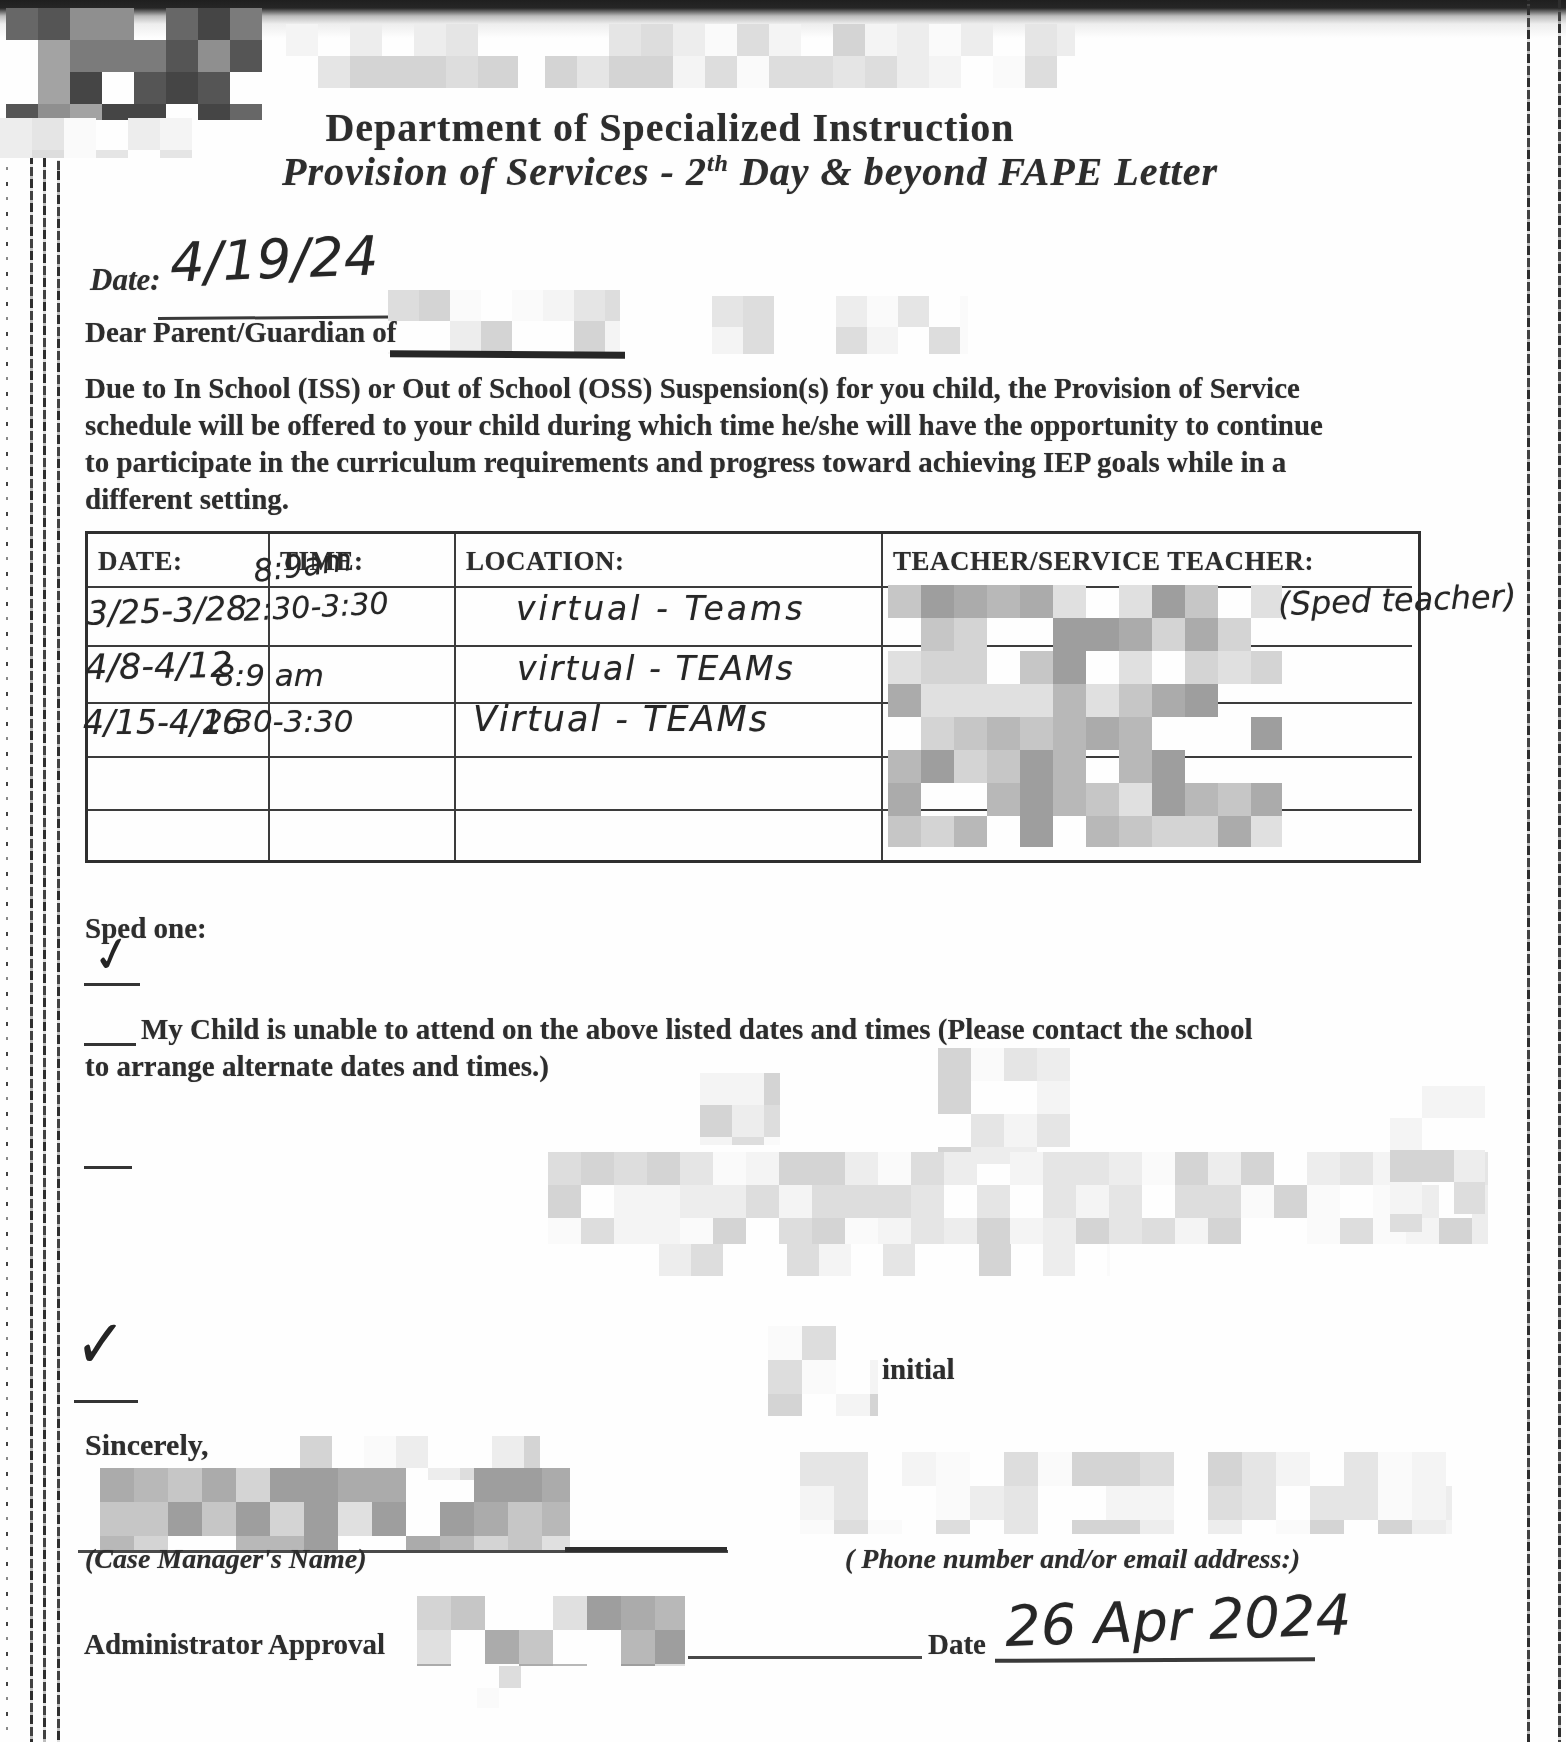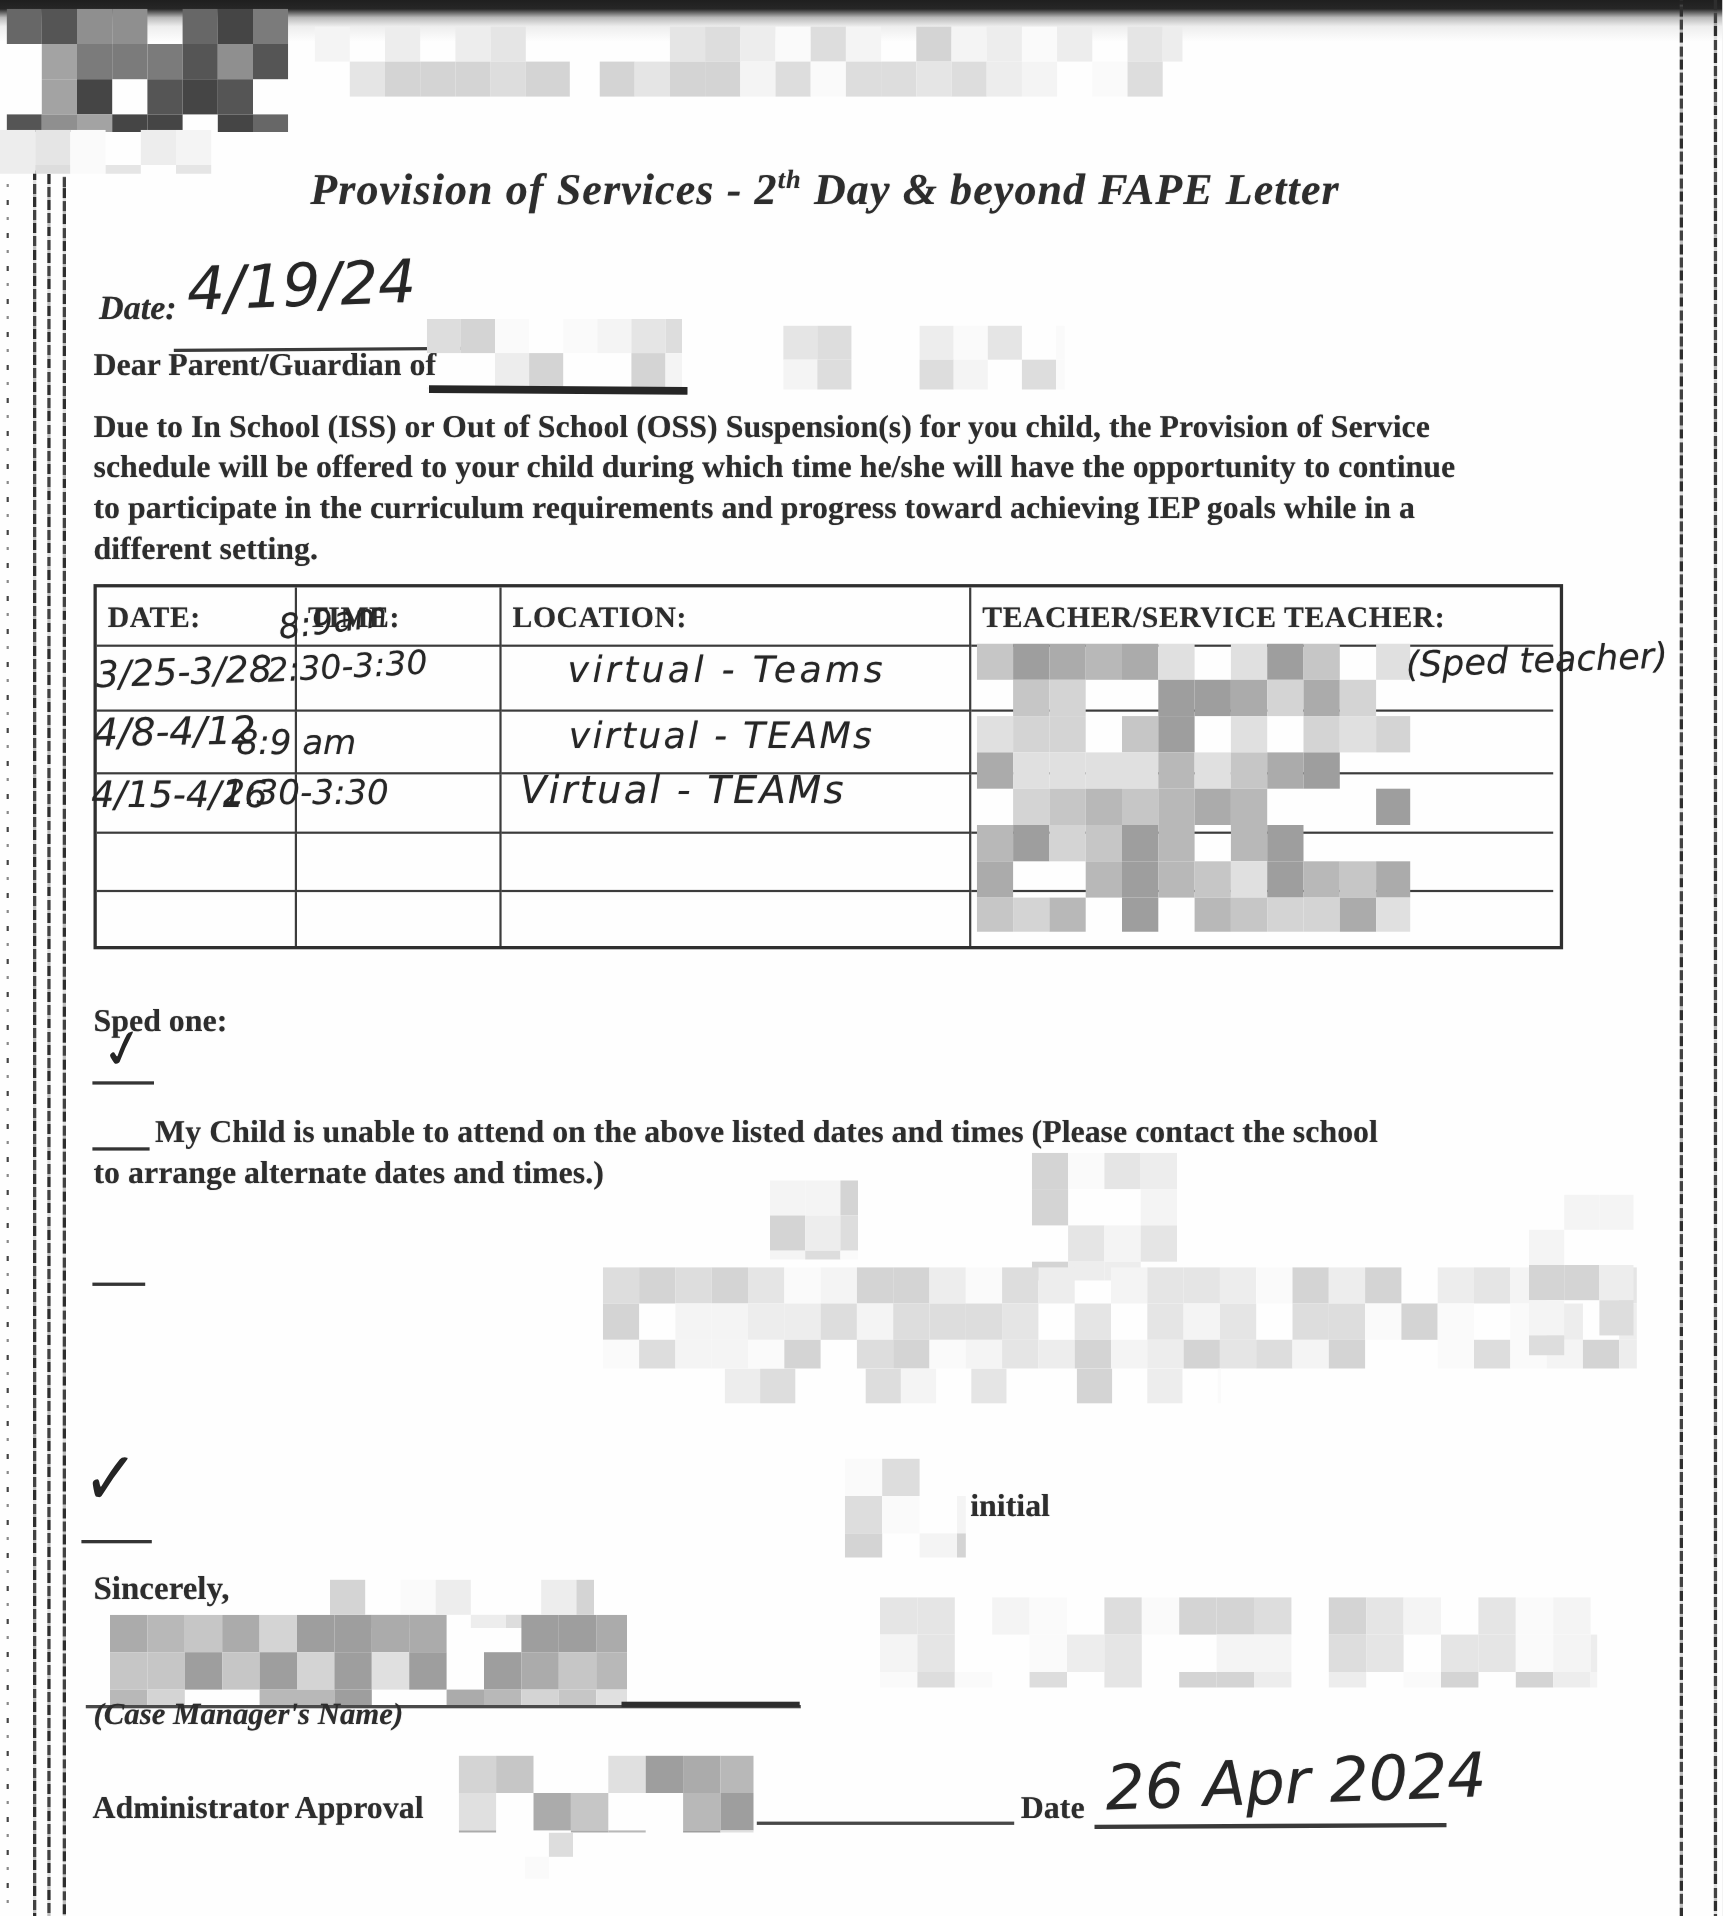--- a/index.html
+++ b/index.html
@@ -122,20 +122,21 @@
       <div style="position: absolute; left: 224px; top: 32px; width: 32px; height: 32px; background: rgb(221, 221, 221);"></div>
       <div style="position: absolute; left: 256px; top: 32px; width: 32px; height: 32px; background: rgb(221, 221, 221);"></div>
       <div style="position: absolute; left: 288px; top: 32px; width: 32px; height: 32px; background: rgb(229, 229, 229);"></div>
       <div style="position: absolute; left: 320px; top: 32px; width: 32px; height: 32px; background: rgb(221, 221, 221);"></div>
       <div style="position: absolute; left: 352px; top: 32px; width: 32px; height: 32px; background: rgb(237, 237, 237);"></div>
       <div style="position: absolute; left: 384px; top: 32px; width: 32px; height: 32px; background: rgb(244, 244, 244);"></div>
       <div style="position: absolute; left: 448px; top: 32px; width: 32px; height: 32px; background: rgb(250, 250, 250);"></div>
       <div style="position: absolute; left: 480px; top: 32px; width: 32px; height: 32px; background: rgb(221, 221, 221);"></div>
     </div>
 
+  <div class="abs serif" style="left:85px;top:104px;width:1170px;text-align:center;font-size:40px;letter-spacing:1px;">Department of Specialized Instruction</div>
   <div class="abs serif it" style="left:85px;top:148px;width:1330px;text-align:center;font-size:40px;letter-spacing:1px;"><span>Provision of Services - 2</span><span style="font-size:24px;vertical-align:super;">th</span><span> Day &amp; beyond FAPE Letter</span></div>
 
   <div class="abs serif it" style="left:90px;top:262px;font-size:31px;">Date:</div>
   <div class="abs hand" style="left:170px;top:228px;font-size:54px;transform:rotate(-2deg);">4/19/24</div>
   <div class="hline" style="left:158px;top:316px;width:300px;transform:rotate(-.4deg);"></div>
 
   <div class="abs serif" style="left:85px;top:316px;font-size:29px;">Dear Parent/Guardian of</div>
   <div class="mosaic" style="left:388px;top:290px;width:232px;height:64px;">
       <div style="position: absolute; left: 0px; top: 0px; width: 31px; height: 31px; background: rgb(221, 221, 221);"></div>
       <div style="position: absolute; left: 31px; top: 0px; width: 31px; height: 31px; background: rgb(212, 212, 212);"></div>
@@ -528,20 +529,21 @@
       <div style="position: absolute; left: 306px; top: 68px; width: 34px; height: 34px; background: rgb(212, 212, 212);"></div>
       <div style="position: absolute; left: 340px; top: 68px; width: 34px; height: 34px; background: rgb(237, 237, 237);"></div>
       <div style="position: absolute; left: 408px; top: 68px; width: 34px; height: 34px; background: rgb(237, 237, 237);"></div>
       <div style="position: absolute; left: 476px; top: 68px; width: 34px; height: 34px; background: rgb(250, 250, 250);"></div>
       <div style="position: absolute; left: 510px; top: 68px; width: 34px; height: 34px; background: rgb(212, 212, 212);"></div>
       <div style="position: absolute; left: 578px; top: 68px; width: 34px; height: 34px; background: rgb(212, 212, 212);"></div>
       <div style="position: absolute; left: 612px; top: 68px; width: 34px; height: 34px; background: rgb(237, 237, 237);"></div>
       <div style="position: absolute; left: 646px; top: 68px; width: 34px; height: 34px; background: rgb(244, 244, 244);"></div>
     </div>
   <div class="abs serif it" style="left:85px;top:1543px;font-size:28px;">(Case Manager's Name)</div>
+  <div class="abs serif it" style="left:845px;top:1543px;font-size:28px;">( Phone number and/or email address:)</div>
 
   <div class="abs serif" style="left:84px;top:1628px;font-size:29px;">Administrator Approval</div>
   <div class="mosaic" style="left:417px;top:1596px;width:268px;height:70px;">
       <div style="position: absolute; left: 0px; top: 0px; width: 34px; height: 34px; background: rgb(212, 212, 212);"></div>
       <div style="position: absolute; left: 34px; top: 0px; width: 34px; height: 34px; background: rgb(198, 198, 198);"></div>
       <div style="position: absolute; left: 136px; top: 0px; width: 34px; height: 34px; background: rgb(224, 224, 224);"></div>
       <div style="position: absolute; left: 170px; top: 0px; width: 34px; height: 34px; background: rgb(158, 158, 158);"></div>
       <div style="position: absolute; left: 204px; top: 0px; width: 34px; height: 34px; background: rgb(171, 171, 171);"></div>
       <div style="position: absolute; left: 238px; top: 0px; width: 34px; height: 34px; background: rgb(184, 184, 184);"></div>
       <div style="position: absolute; left: 0px; top: 34px; width: 34px; height: 34px; background: rgb(224, 224, 224);"></div>

